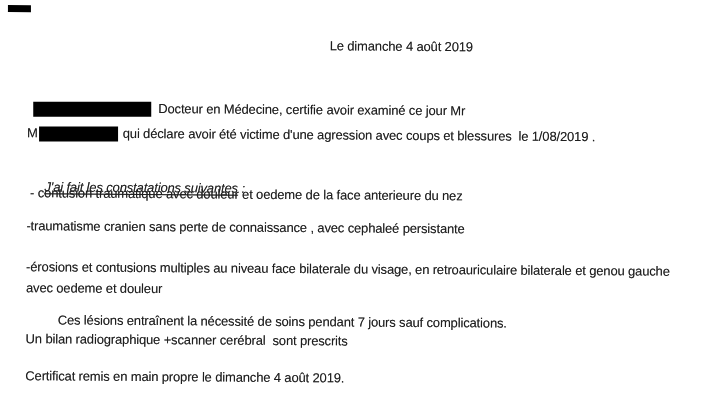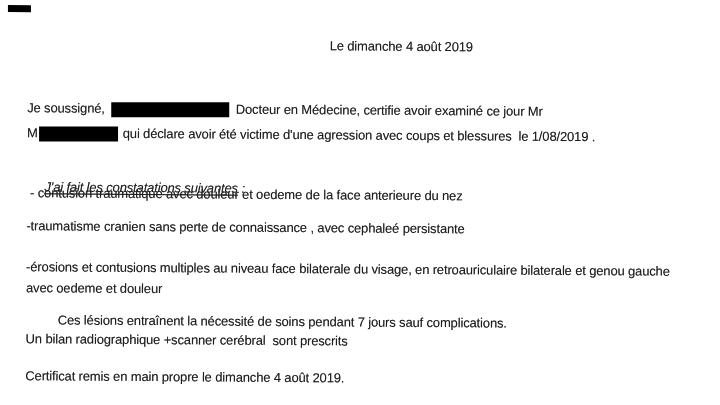--- a/index.html
+++ b/index.html
@@ -84,21 +84,20 @@
 <body>
 
 <div class="page">
   <div class="scan-layer">
 
     <div class="corner-mark"></div>
 
     <div class="line date-line">Le dimanche 4 août 2019</div>
 
     <div class="line intro-line1 flexline">
-      <span class="t">Je soussigné,</span>
       <span class="redact redact-1"></span>
       <span class="t">Docteur en Médecine, certifie avoir examiné ce jour Mr</span>
     </div>
 
     <div class="line intro-line2 flexline">
       <span class="t">M</span>
       <span class="redact redact-2"></span>
       <span class="t">qui déclare avoir été victime d'une agression avec coups et blessures  le 1/08/2019 .</span>
     </div>
 

